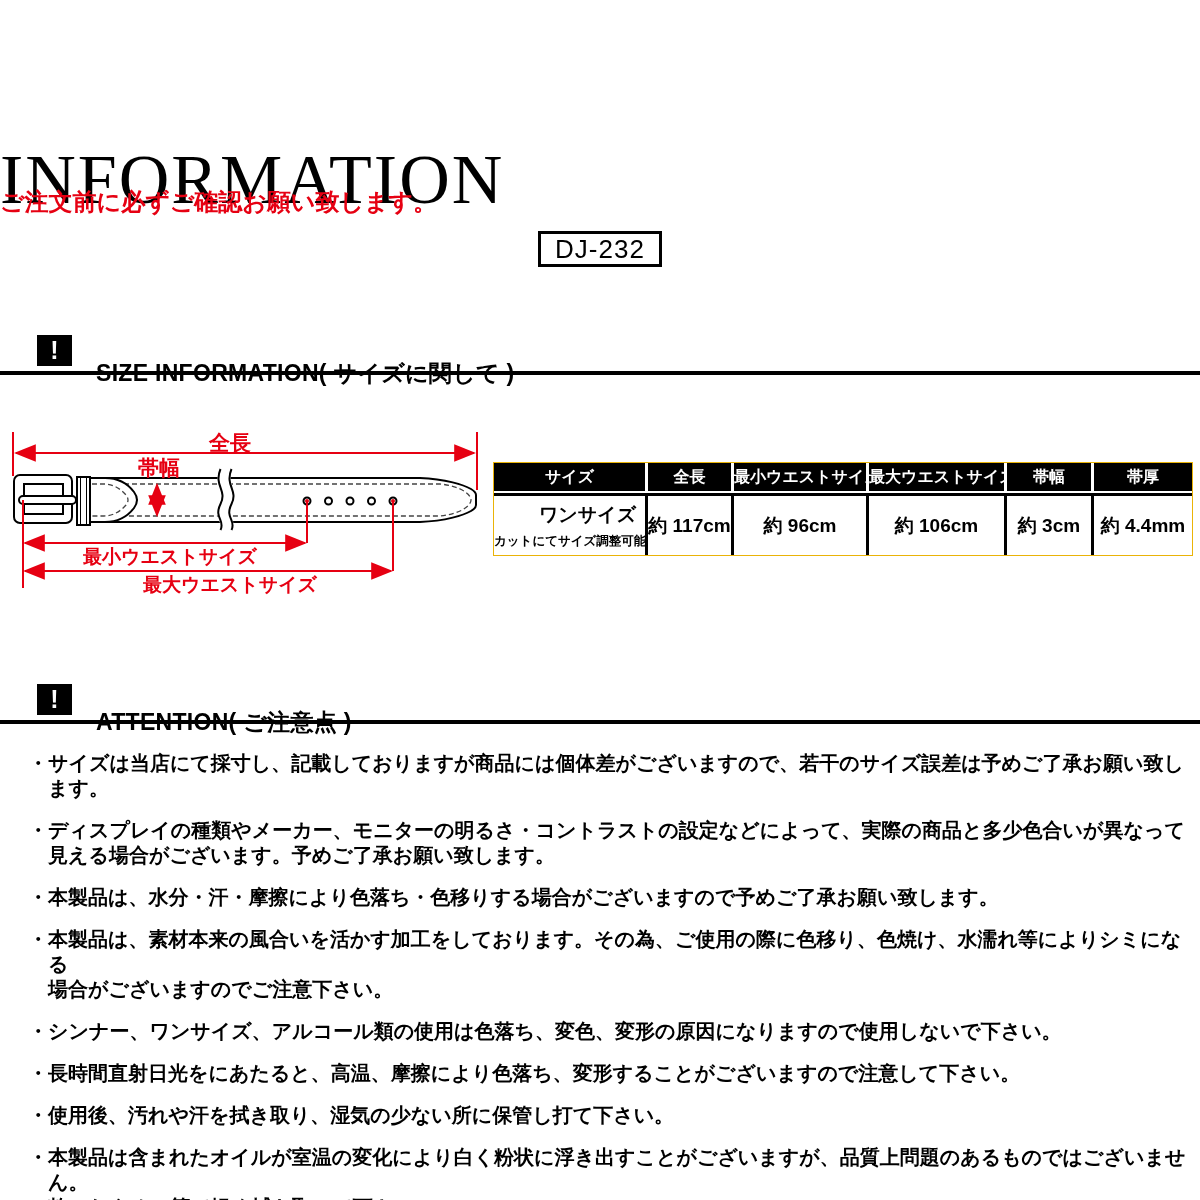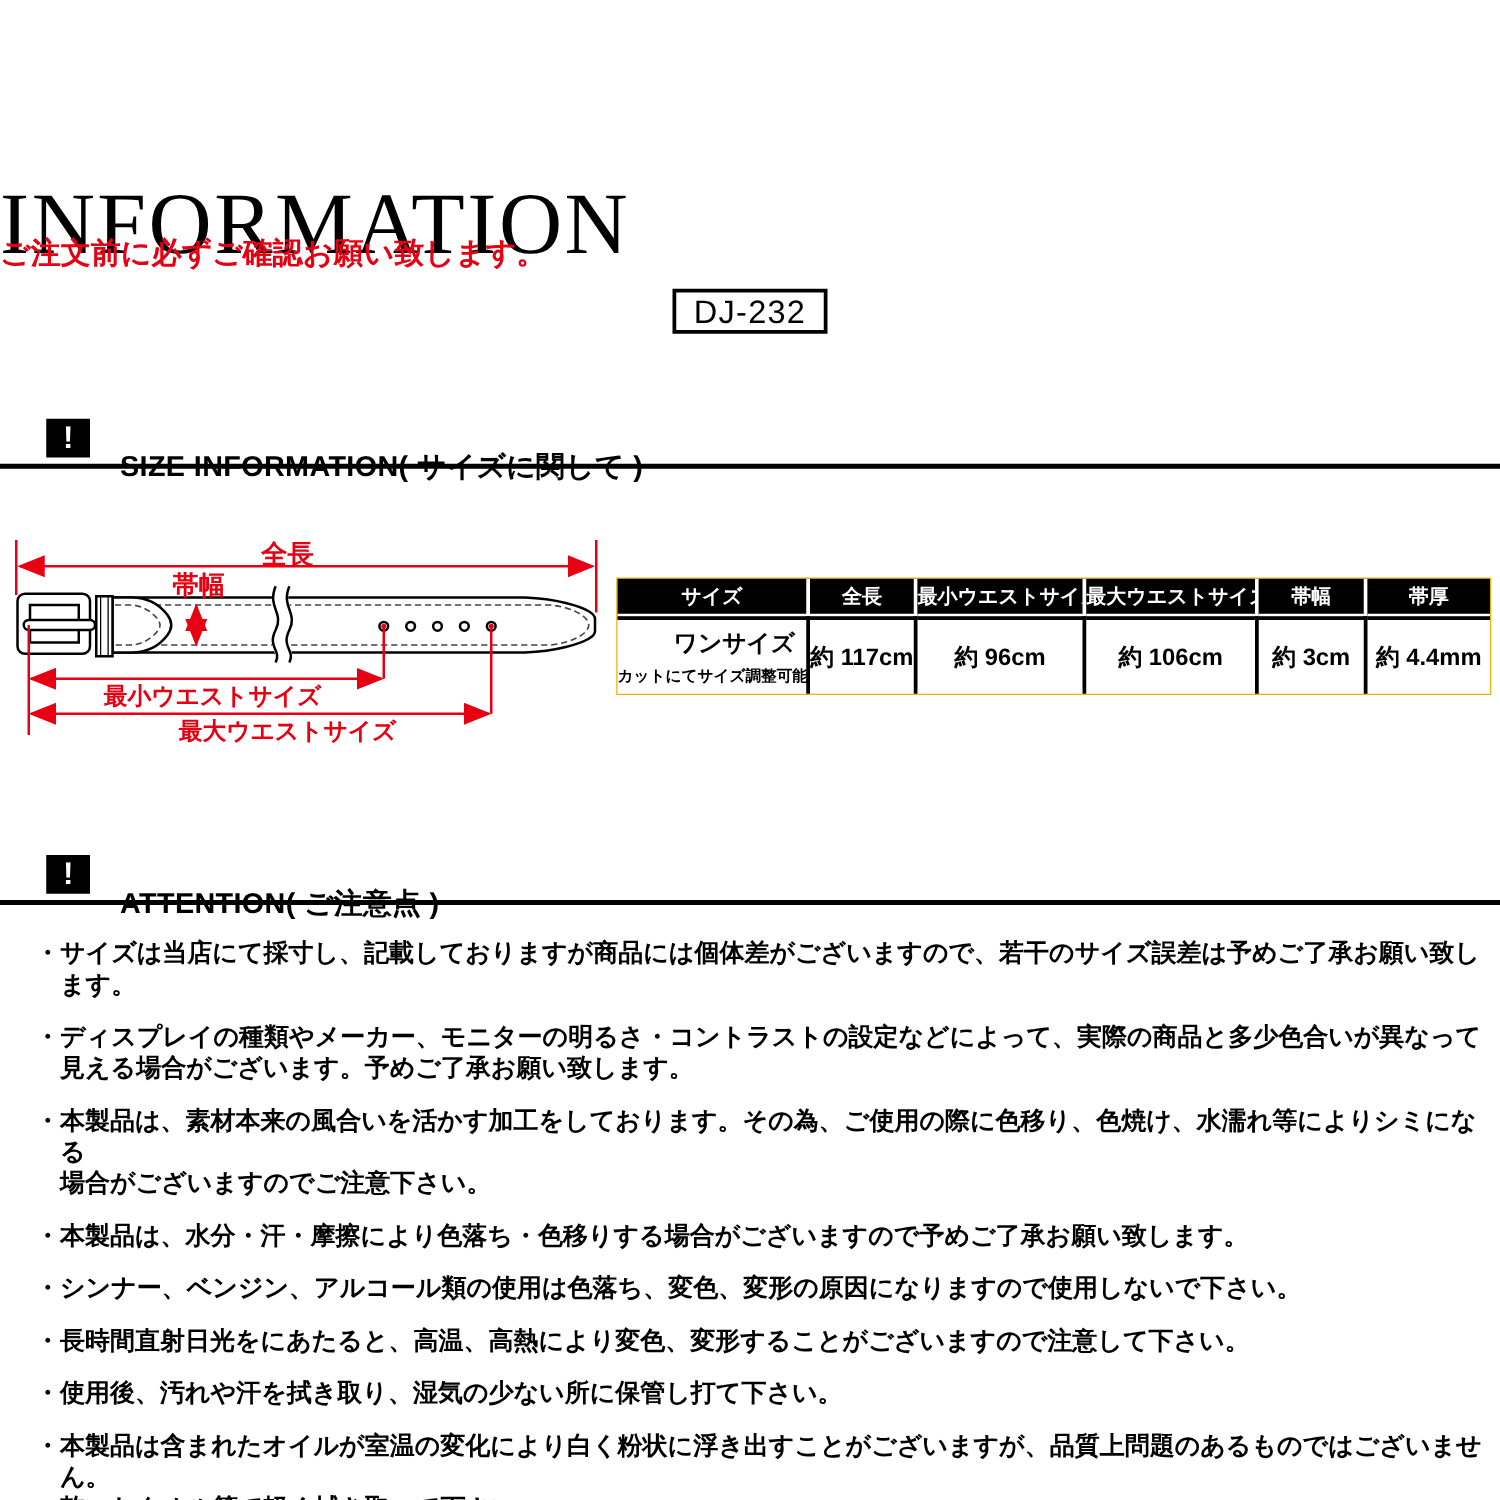--- a/index.html
+++ b/index.html
@@ -159,23 +159,23 @@
   <div class="sec-icon icon-att" data-name="exclamation-icon">
     <span data-name="exclamation-glyph">!</span>
   </div>
   <h2 class="sec-title title-att" data-name="attention-section-heading">ATTENTION( ご注意点 )</h2>
   <div class="rule rule-att" data-name="section-divider"></div>
 
   <ul class="notes" data-name="attention-notes-list">
       <li data-name="attention-note-item"><span data-name="note-bullet">・</span><span data-name="note-text">サイズは当店にて採寸し、記載しておりますが商品には個体差がございますので、若干のサイズ誤差は予めご了承お願い致します。</span></li>
       <li data-name="attention-note-item"><span data-name="note-bullet">・</span><span data-name="note-text">ディスプレイの種類やメーカー、モニターの明るさ・コントラストの設定などによって、実際の商品と多少色合いが異なって
 見える場合がございます。予めご了承お願い致します。</span></li>
+      <li data-name="attention-note-item"><span data-name="note-bullet">・</span><span data-name="note-text">本製品は、水分・汗・摩擦により色落ち・色移りする場合がございますので予めご了承お願い致します。</span></li>
       <li data-name="attention-note-item"><span data-name="note-bullet">・</span><span data-name="note-text">本製品は、素材本来の風合いを活かす加工をしております。その為、ご使用の際に色移り、色焼け、水濡れ等によりシミになる
 場合がございますのでご注意下さい。</span></li>
-      <li data-name="attention-note-item"><span data-name="note-bullet">・</span><span data-name="note-text">本製品は、水分・汗・摩擦により色落ち・色移りする場合がございますので予めご了承お願い致します。</span></li>
-      <li data-name="attention-note-item"><span data-name="note-bullet">・</span><span data-name="note-text">シンナー、ベンジン、アルコール類の使用は色落ち、変色、変形の原因になりますので使用しないで下さい。</span></li>
-      <li data-name="attention-note-item"><span data-name="note-bullet">・</span><span data-name="note-text">長時間直射日光をにあたると、高温、高熱により変色、変形することがございますので注意して下さい。</span></li>
+      <li data-name="attention-note-item"><span data-name="note-bullet">・</span><span data-name="note-text">シンナー、ワンサイズ、アルコール類の使用は色落ち、変色、変形の原因になりますので使用しないで下さい。</span></li>
+      <li data-name="attention-note-item"><span data-name="note-bullet">・</span><span data-name="note-text">長時間直射日光をにあたると、高温、摩擦により色落ち、変形することがございますので注意して下さい。</span></li>
       <li data-name="attention-note-item"><span data-name="note-bullet">・</span><span data-name="note-text">使用後、汚れや汗を拭き取り、湿気の少ない所に保管し打て下さい。</span></li>
       <li data-name="attention-note-item"><span data-name="note-bullet">・</span><span data-name="note-text">本製品は含まれたオイルが室温の変化により白く粉状に浮き出すことがございますが、品質上問題のあるものではございません。
 乾いたタオル等で軽く拭き取って下さい。</span></li>
     </ul>
 
 </div>
 
 </body></html>

